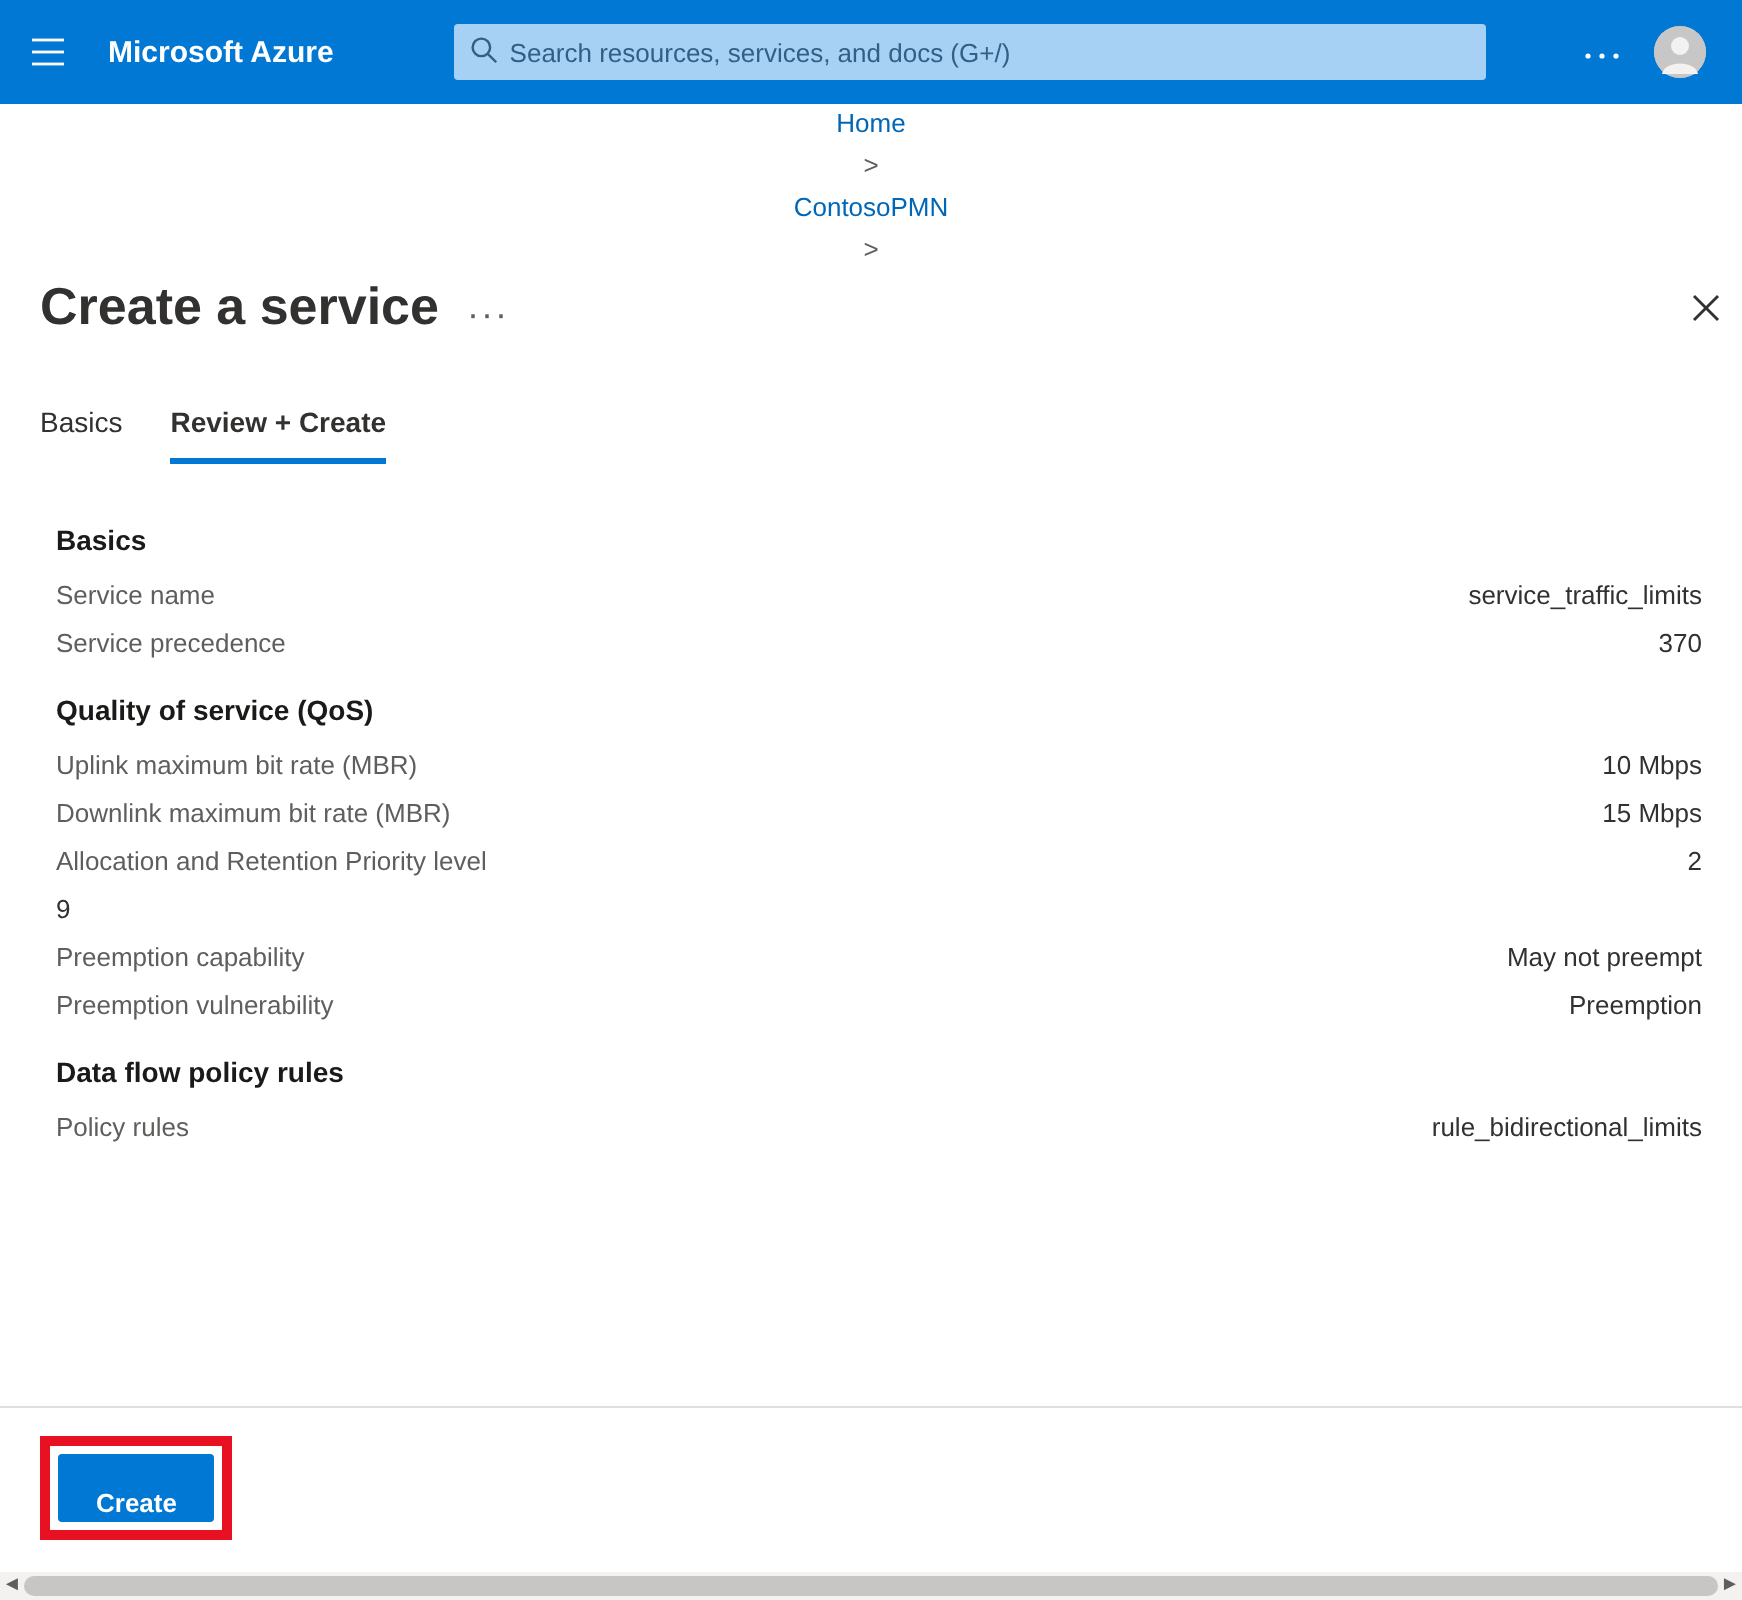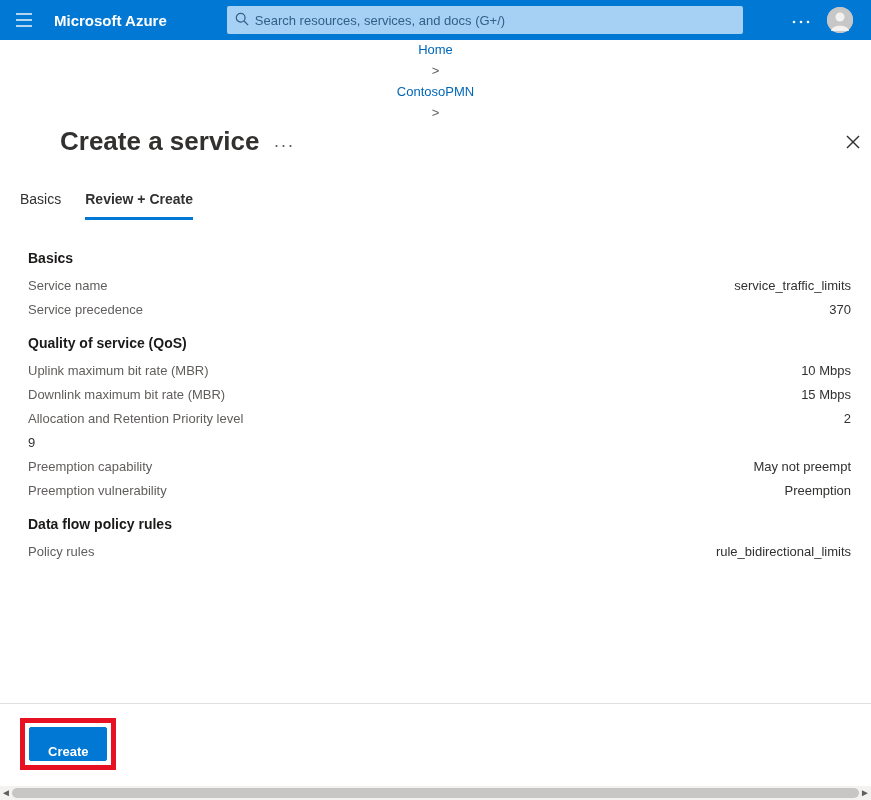--- a/index.html
+++ b/index.html
@@ -27,21 +27,21 @@
     display: flex;
     flex-direction: column;
     width: 871px;
     height: 800px;
     overflow: hidden;
     position: relative;
   }
 
   
   .azure-header {
-    height: 40px;
+    height: 52px;
     background: var(--azure-header-blue);
     display: flex;
     align-items: center;
     color: #fff;
     padding: 0 8px;
     flex-shrink: 0;
   }
   .hamburger {
     width: 32px; height: 32px;
     display: flex; align-items: center; justify-content: center;
@@ -104,21 +104,20 @@
     flex-direction: column;
   }
   .breadcrumb a { color: var(--link-blue); text-decoration: none; cursor: pointer; }
   .breadcrumb .sep { color: var(--text-muted); }
 
   
   .title-row {
     display: flex;
     align-items: center;
     padding: 2px 4px 10px 20px;
-    margin-left: 40px;
   }
   .page-title {
     font-size: 26px;
     font-weight: 600;
     color: var(--text-dark);
   }
   .title-actions {
     font-size: 18px;
     color: var(--text-muted);
     margin-left: 14px;

